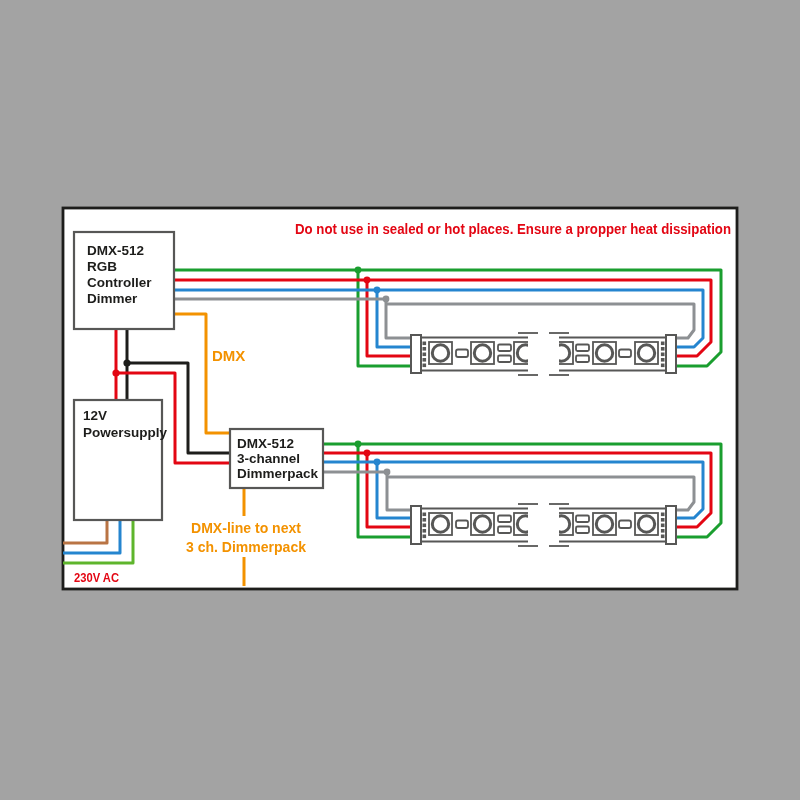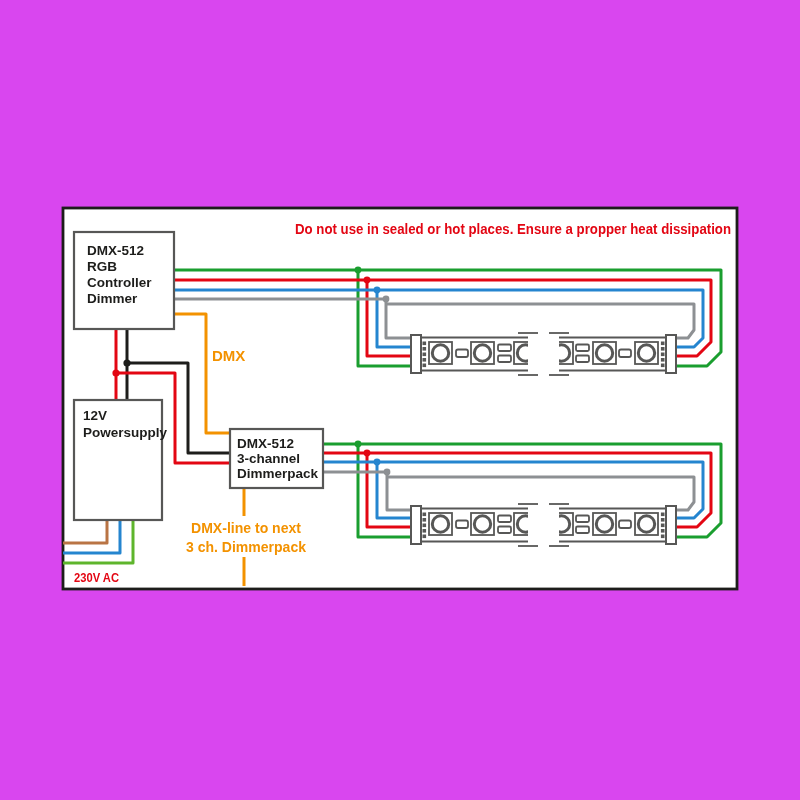--- a/index.html
+++ b/index.html
@@ -1,16 +1,16 @@
 <!DOCTYPE html>
 <html style="--c-red: #e30613; --c-green: #1a9e2f; --c-blue: #2585cf; --c-gray: #8d9093; --c-black: #1d1d1b; --c-orange: #f39200; --c-brown: #b97444; --c-earth: #5eb52c; --c-frame: #1d1d1b; --c-boxline: #575756;"><head>
 <meta charset="utf-8">
 <style>
   html,body{margin:0;padding:0;background:#ffffff;}
-  #stage{position:relative;width:800px;height:800px;background:#d946ef;overflow:hidden;}
+  #stage{position:relative;width:800px;height:800px;background:#a3a3a3;overflow:hidden;}
   svg{display:block;}
   svg text{font-family:"Liberation Sans","DejaVu Sans",sans-serif;font-weight:700;}
   .w{fill:none;stroke-width:3;stroke-linejoin:round;stroke-linecap:butt;}
   .w-green{stroke:var(--c-green);}
   .w-red{stroke:var(--c-red);}
   .w-blue{stroke:var(--c-blue);}
   .w-gray{stroke:var(--c-gray);}
   .w-black{stroke:var(--c-black);}
   .w-orange{stroke:var(--c-orange);}
   .w-brown{stroke:var(--c-brown);}

